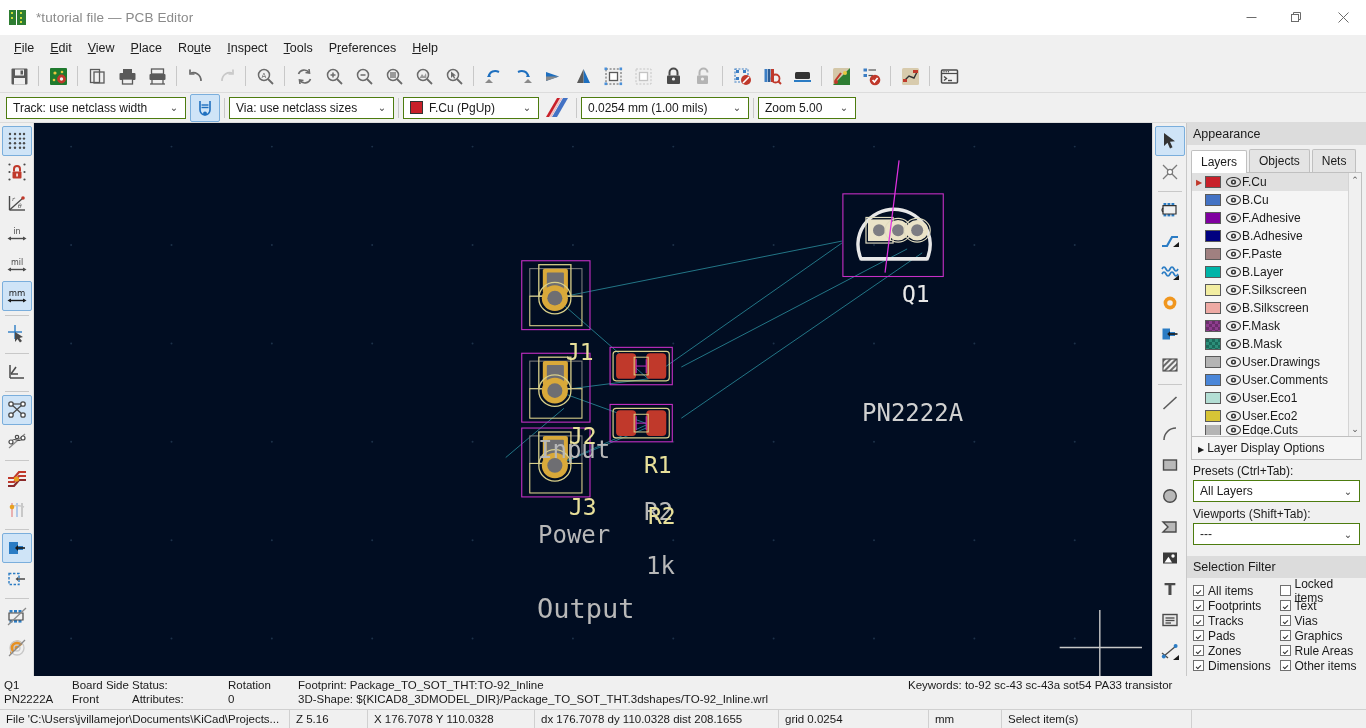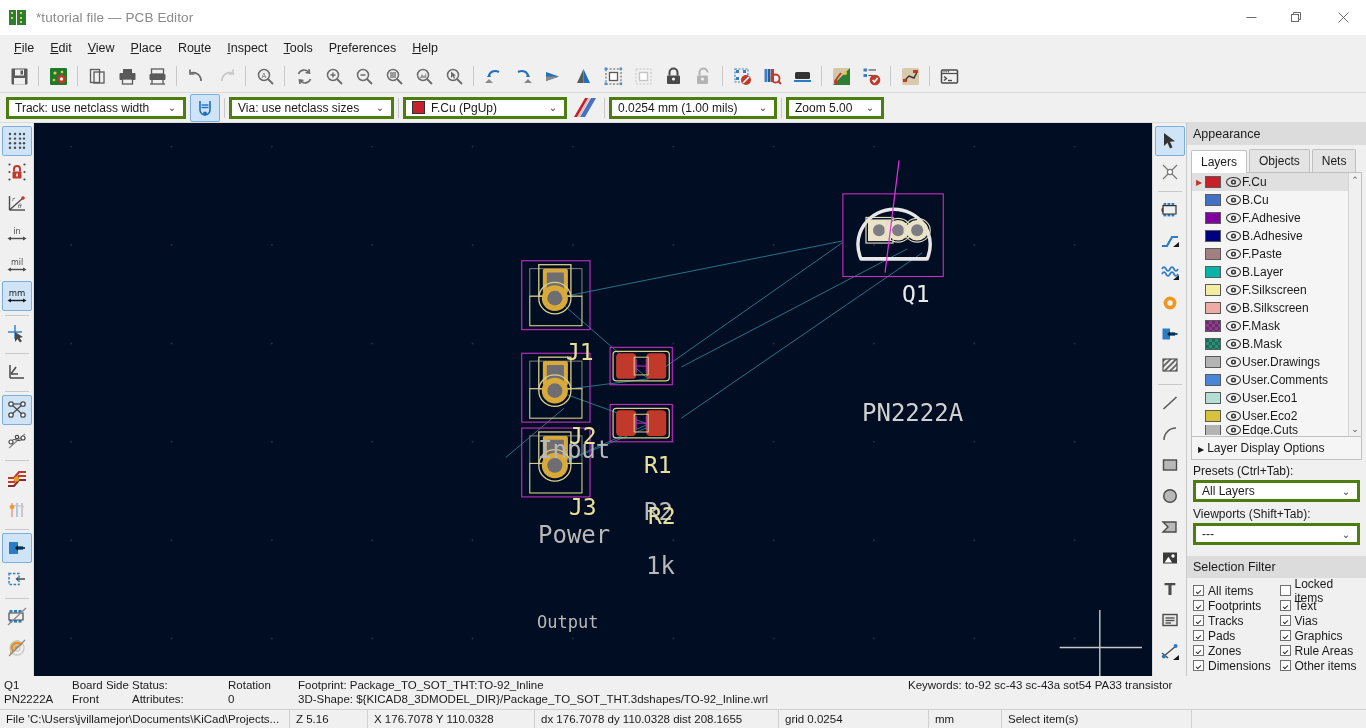--- a/index.html
+++ b/index.html
@@ -34,21 +34,21 @@
   .toolbar{ background:#f0f0f0; display:flex; align-items:center; padding:0 4px;
             border-bottom:1px solid #dcdcdc; }
   .tbar1{ height:33px; flex:0 0 33px; }
   .tbar2{ height:30px; flex:0 0 30px; }
   .tool{ width:30px; height:28px; display:flex; align-items:center; justify-content:center;
          border:1px solid transparent; border-radius:2px; }
   .tool.on{ background:#cfe4f7; border-color:#7aaedc; }
   .tsep{ width:1px; height:20px; background:#c8c8c8; margin:0 4px; }
 
   
-  .combo{ height:22px; background:#fff; border:3px solid #4d7c0f;
+  .combo{ height:22px; background:#fff; border:1px solid #4d7c0f;
           display:flex; align-items:center; padding:0 2px 0 6px; font-size:12px; color:#1a1a1a; }
   .combo .cv{ flex:1 1 auto; white-space:nowrap; overflow:hidden; }
   .combo .carr{ width:18px; text-align:center; color:#444; font-size:10px; }
   .swatch{ width:13px; height:13px; border:1px solid #333; margin-right:6px; flex:0 0 auto; }
 
   
   .main{ flex:1 1 auto; display:flex; min-height:0; }
 
   .ltool{ width:34px; background:#f0f0f0; border-right:1px solid #dcdcdc;
           display:flex; flex-direction:column; align-items:center; padding-top:3px; flex:0 0 34px; }
@@ -405,21 +405,21 @@
           <line x1="5.5" y1="8.5" x2="12.5" y2="8.5" stroke="#1e6fbf" stroke-width="1.4"></line>
           <circle cx="9" cy="14.5" r="2" fill="#1e6fbf"></circle>
         </svg>
     </div>
     <div class="tsep"></div>
     <div class="combo" style="width:165px">
       <span class="cv">Via: use netclass sizes</span>
       <span class="carr">⌄</span>
     </div>
     <div class="tsep"></div>
-    <div class="combo" style="width:164px">
+    <div class="combo" style="width:136px">
       <span class="swatch" style="background:#c8202a"></span>
       <span class="cv">F.Cu (PgUp)</span>
       <span class="carr">⌄</span>
     </div>
     <div class="tool" style="margin-left:3px">
       <svg width="22" height="20" viewBox="0 0 22 20">
           <polygon points="0,19 11,0 16,0 5,19" fill="#c8202a"></polygon>
           <polygon points="6,19 17,0 22,0 11,19" fill="#4372c4"></polygon>
           <polygon points="3,19 14,0 16,0 5,19" fill="#ffffff" opacity="0.75"></polygon>
         </svg>
@@ -775,21 +775,21 @@
       <div class="pcb-txt" style="left:868px;top:158px;font-size:23px;color:#e8e8e8;">Q1</div>
       <div class="pcb-txt" style="left:828px;top:276px;font-size:24px;color:#d0d0d0;">PN2222A</div>
 
       <div class="pcb-txt" style="left:532px;top:216px;font-size:23px;color:#e8e09a;">J1</div>
       <div class="pcb-txt" style="left:504px;top:313px;font-size:24px;color:#b8b8b8;">Input</div>
 
       <div class="pcb-txt" style="left:535px;top:300px;font-size:23px;color:#e8e09a;">J2</div>
       <div class="pcb-txt" style="left:504px;top:398px;font-size:24px;color:#b8b8b8;">Power</div>
 
       <div class="pcb-txt" style="left:535px;top:371px;font-size:23px;color:#e8e09a;">J3</div>
-      <div class="pcb-txt" style="left:503px;top:489px;font-size:17px;color:#b8b8b8;">Output</div>
+      <div class="pcb-txt" style="left:503px;top:470px;font-size:27px;color:#b8b8b8;">Output</div>
 
       <div class="pcb-txt" style="left:610px;top:329px;font-size:23px;color:#e8e09a;">R1</div>
       <div class="pcb-txt" style="left:610px;top:375px;font-size:24px;color:#b8b8b8;">R2</div>
       <div class="pcb-txt" style="left:614px;top:380px;font-size:23px;color:#e8e09a;">R2</div>
       <div class="pcb-txt" style="left:612px;top:429px;font-size:24px;color:#b8b8b8;">1k</div>
     </div>
 
     <div class="rtool">
       <div class="tool on">
         <svg width="18" height="18" viewBox="0 0 18 18">

